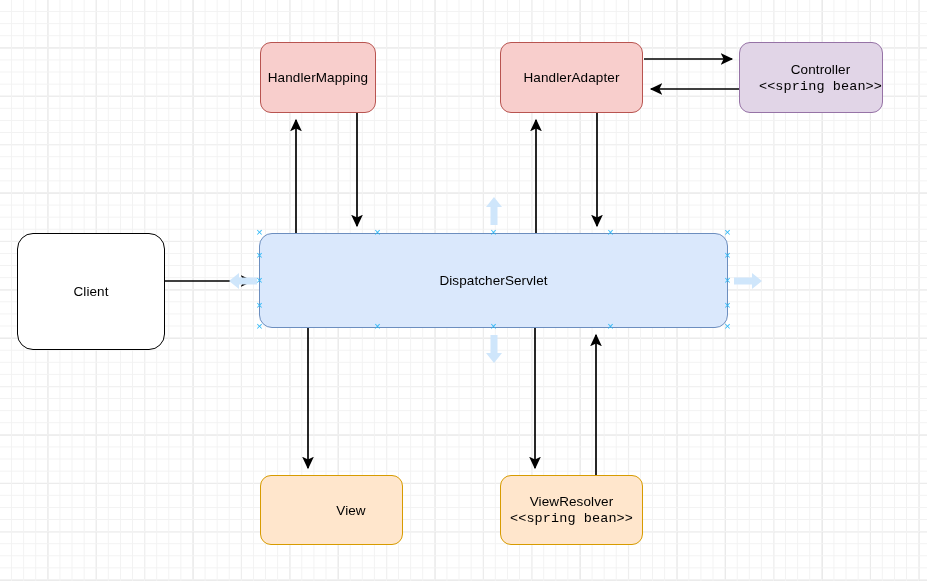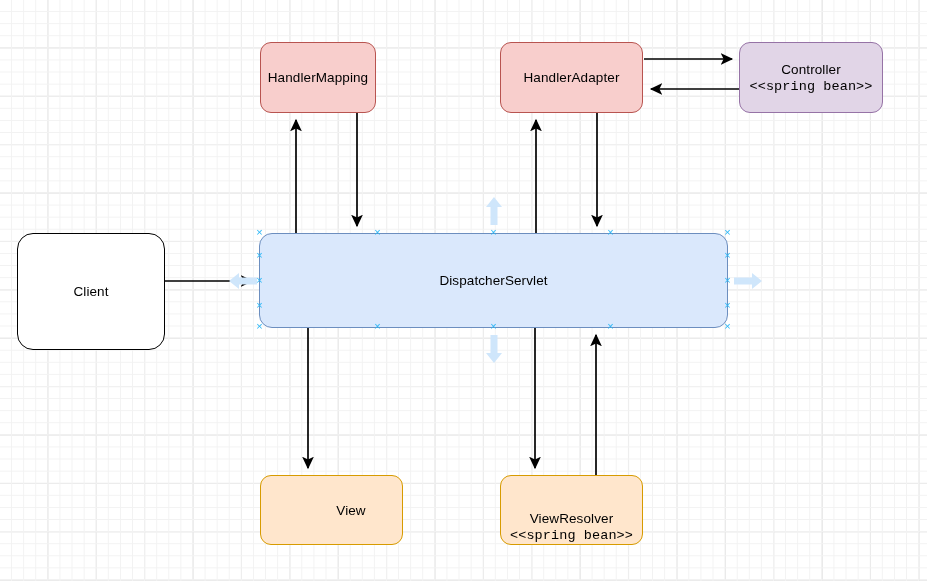--- a/index.html
+++ b/index.html
@@ -39,21 +39,21 @@
     color: #000000;
     letter-spacing: 0.1px;
   }
   .node .label-lines { pointer-events: none; }
   .node .sub { display: block; font-family: Liberation Mono, monospace; }
 
   .n-client   { background:#ffffff; border:1.7px solid #000000; }
   .n-red      { background:#f8cecc; border:1.4px solid #b85450; }
   .n-purple   { background:#e1d5e7; border:1.4px solid #9673a6; }
   .n-yellow   { background:#ffe6cc; border:1.4px solid #d79b00;padding-left:39px; }
-  .n-yellow2  { background:#ffe6cc; border:1.4px solid #d79b00;align-items:flex-end; }
+  .n-yellow2  { background:#ffe6cc; border:1.4px solid #d79b00; }
   .n-blue     { background:#dae8fc; border:1.4px solid #6c8ebf; border-radius:13px; }
 
   .edge-svg {
     position: absolute;
     left: 0; top: 0;
     width: 927px; height: 581px;
     overflow: visible;
     pointer-events: none;
   }
   .sel-handle {
@@ -129,21 +129,21 @@
   </div>
 
   <div class="node n-red" style="left:260px; top:42px; width:116px; height:71px;">
     <span class="label-lines">HandlerMapping</span>
   </div>
 
   <div class="node n-red" style="left:500px; top:42px; width:143px; height:71px;">
     <span class="label-lines">HandlerAdapter</span>
   </div>
 
-  <div class="node n-purple" style="left:739px; top:42px; width:144px; height:71px;">
+  <div class="node n-purple" style="left:739px; top:42px; width:144px; height:71px;justify-content:flex-end;">
     <span class="label-lines">
       <span>Controller</span><br>
       <span class="sub">&lt;&lt;spring bean&gt;&gt;</span>
     </span>
   </div>
 
   <div class="node n-blue" style="left:259px; top:233px; width:469px; height:95px;">
     <span class="label-lines">DispatcherServlet</span>
   </div>
 

